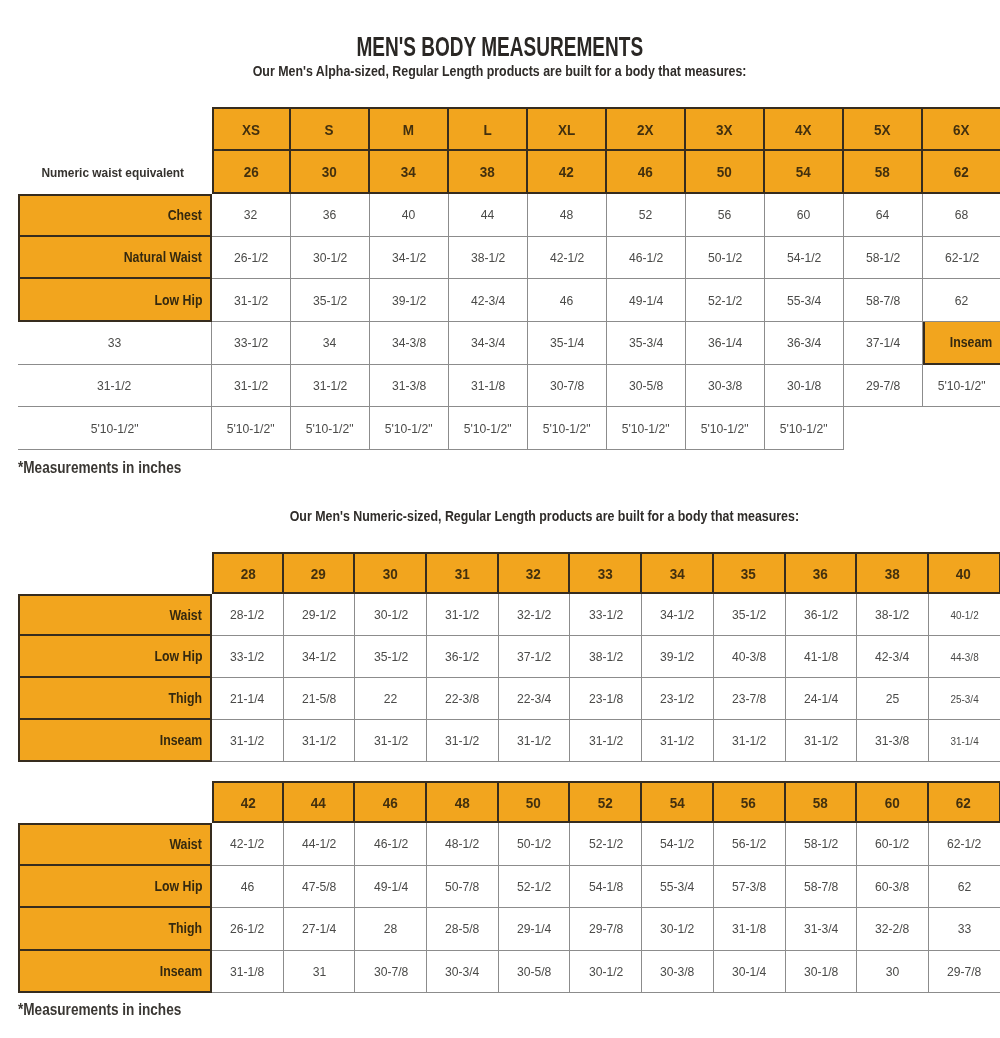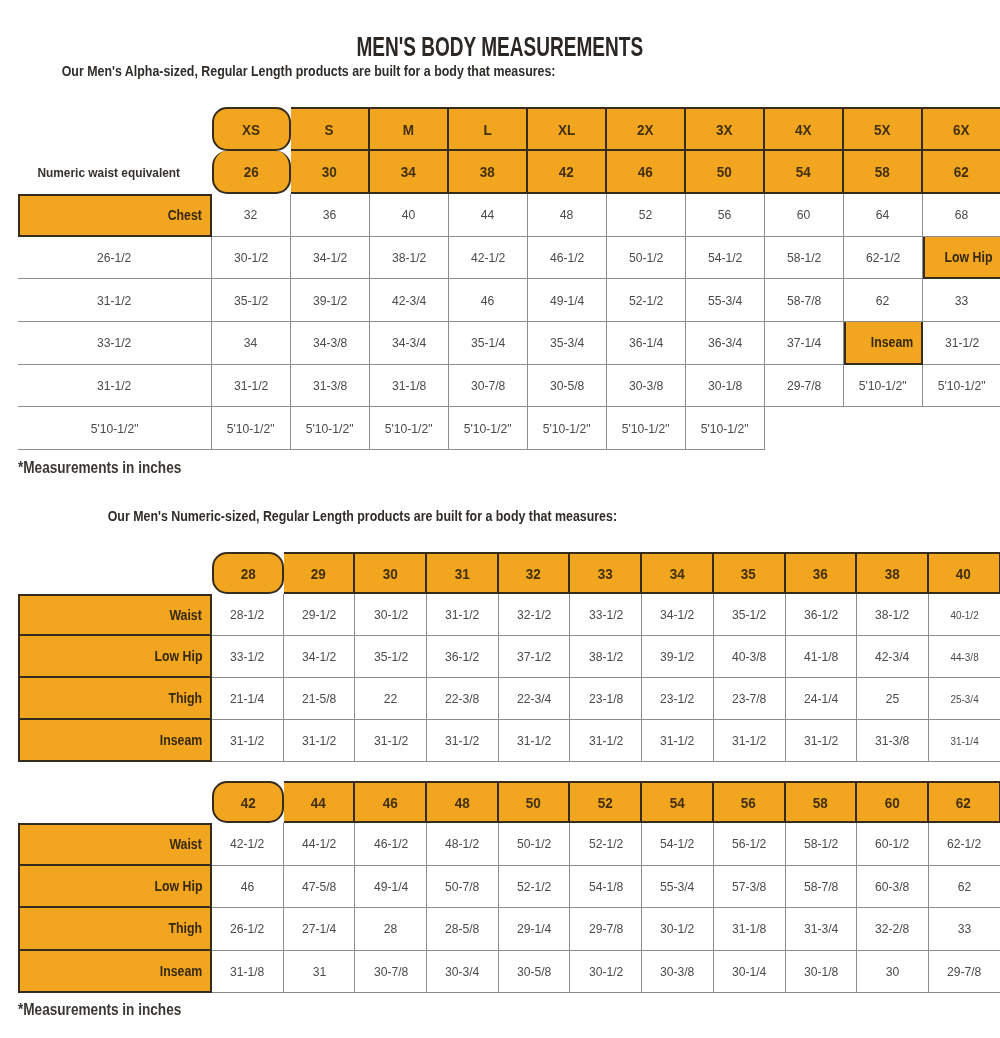--- a/index.html
+++ b/index.html
@@ -9,21 +9,21 @@
     --ink:#2E2B27;
     --val:#4A4A48;
     --goldtext:#43300E;
   }
   html,body{margin:0;padding:0;}
   body{font-family:"Liberation Sans", sans-serif; background:#fff;}
   .wrap{position:relative;width:1000px;height:1038px;background:#fff;overflow:hidden;}
 
   .title{position:absolute;top:31px;left:0;width:100%;text-align:center;
          font-size:28px;font-weight:bold;color:#2A2724;letter-spacing:0;white-space:nowrap;}
-  .subtitle{position:absolute;left:0;width:100%;
+  .subtitle{position:absolute;left:0;width:100%;text-align:center;
             font-size:15.5px;font-weight:bold;color:#2F2C29;white-space:nowrap;}
   .sub1{top:62px;}
   .sub2{top:507px;padding-left:44px;}
   .footnote{position:absolute;left:18px;font-size:16px;font-weight:600;color:#3A3733;white-space:nowrap;}
   .fn1{top:459px;}
   .fn2{top:1001px;}
 
   
   .cnd-t{display:inline-block;transform:scaleX(0.68);transform-origin:50% 50%;}
   .cnd-s{display:inline-block;transform:scaleX(0.80);transform-origin:50% 50%;}
@@ -33,27 +33,27 @@
 
   .tbl{position:absolute;left:18px;display:grid;}
   #t1{top:107px;grid-template-columns:194px repeat(10,79px);grid-template-rows:44px 43px repeat(6,42.7px);}
   #t2{top:552px;grid-template-columns:194px repeat(11,71.7px);grid-template-rows:42px repeat(4,42px);}
   #t3{top:781px;grid-template-columns:194px repeat(11,71.7px);grid-template-rows:42px repeat(4,42.5px);}
 
   .cell{box-sizing:border-box;display:flex;align-items:center;justify-content:center;overflow:hidden;}
   .gold{background:var(--gold);border-right:2px solid var(--dark);border-bottom:2px solid var(--dark);
         font-weight:bold;font-size:15px;color:var(--goldtext);}
   .gold.bt{border-top:2px solid var(--dark);}
-  .gold.bl{border-left:2px solid var(--dark);border-radius:15px;}
+  .gold.bl{border-left:2px solid var(--dark);}
   .lbl{background:var(--gold);border-left:2px solid var(--dark);border-right:2px solid var(--dark);
        border-bottom:2px solid var(--dark);justify-content:flex-end;padding-right:8px;
        font-weight:bold;font-size:14px;color:#35290F;}
   .lbl.bt{border-top:2px solid var(--dark);}
   .corner{background:#fff;}
-  .corner-lbl{background:#fff;justify-content:flex-start;padding-right:23px;
+  .corner-lbl{background:#fff;justify-content:center;padding-right:23px;
               font-weight:bold;font-size:13.5px;color:#35322E;}
   .val{background:#fff;border-right:1px solid var(--gray);border-bottom:1px solid var(--gray);
        font-size:13.5px;color:var(--val);}
   .val.small{font-size:11px;align-items:center;}
 </style>
 </head>
 <body>
 
 <div class="wrap">
 
@@ -156,20 +156,23 @@
       </div>
       <div class="cell val">
         <span class="cnd-c">60</span>
       </div>
       <div class="cell val">
         <span class="cnd-c">64</span>
       </div>
       <div class="cell val">
         <span class="cnd-c">68</span>
       </div>
+      <div class="cell lbl">
+        <span class="cnd-r">Natural Waist</span>
+      </div>
       <div class="cell val">
         <span class="cnd-c">26-1/2</span>
       </div>
       <div class="cell val">
         <span class="cnd-c">30-1/2</span>
       </div>
       <div class="cell val">
         <span class="cnd-c">34-1/2</span>
       </div>
       <div class="cell val">

